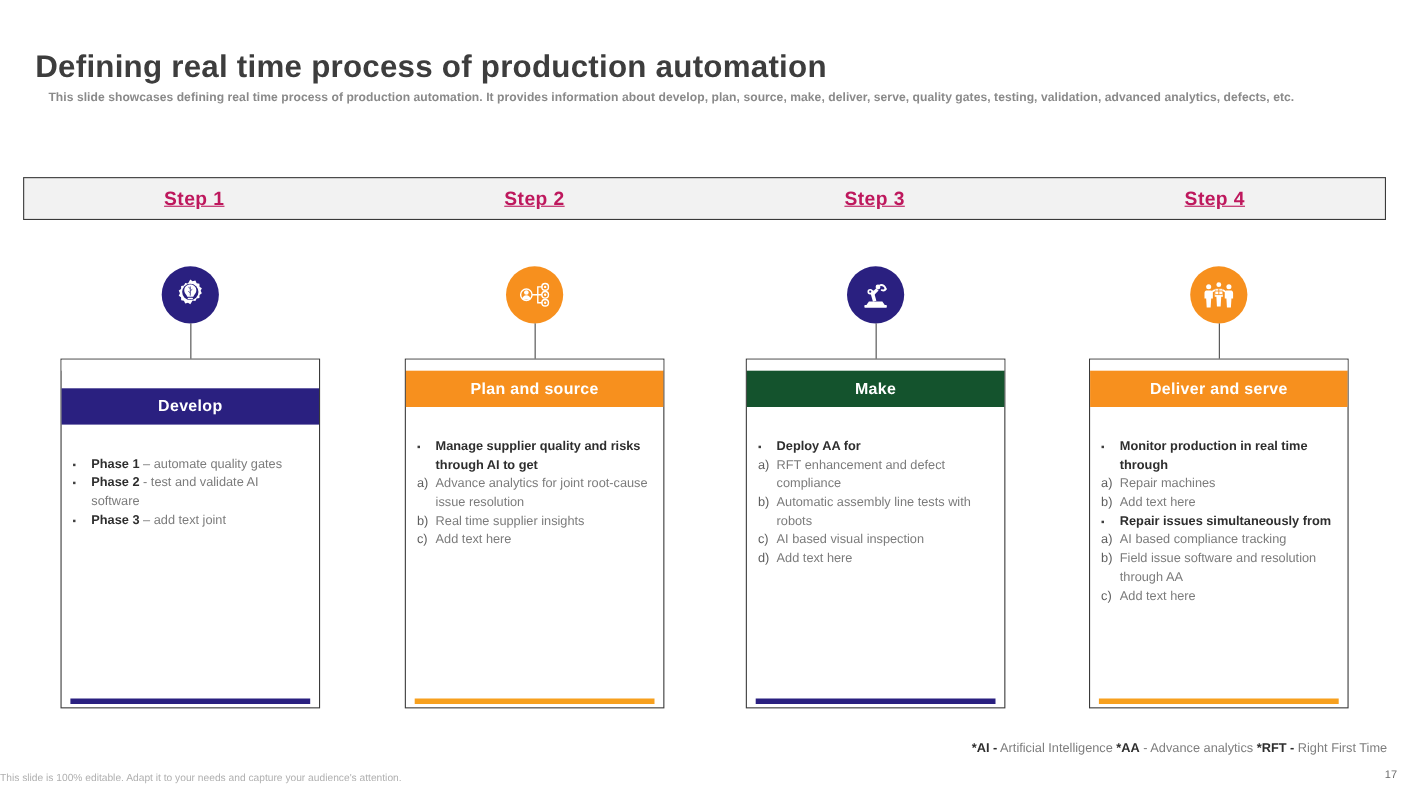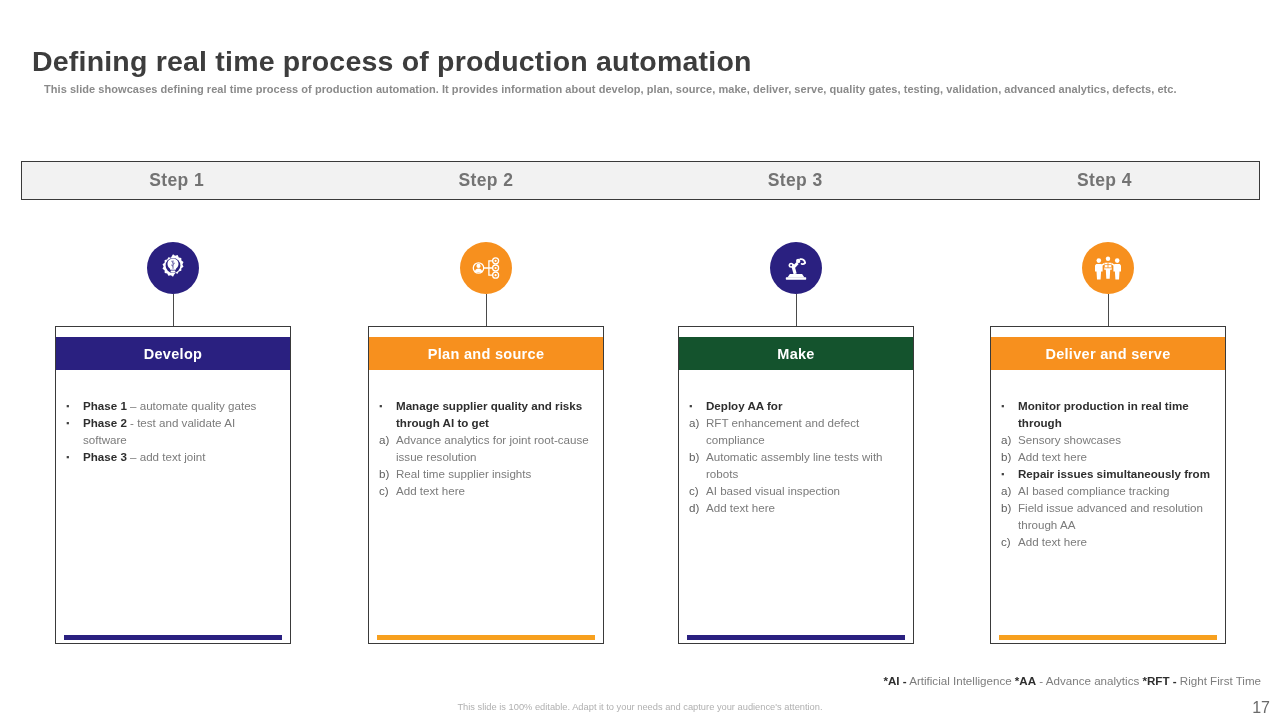--- a/index.html
+++ b/index.html
@@ -41,22 +41,23 @@
     border: 1.4px solid #3a3a3a;
     display: flex;
   }
   .step-cell {
     flex: 1 1 0;
     display: flex;
     align-items: center;
     justify-content: center;
     font-size: 17.5px;
     font-weight: 600;
-    color: #737373;
+    color: #be185d;
     letter-spacing: 0.4px;
+    text-decoration: underline;
   }
 
   
   #columns {
     position: absolute;
     left: 0; top: 200px;
     width: 1280px; height: 450px;
   }
   .column {
     position: absolute;
@@ -163,28 +164,27 @@
     position: absolute;
     right: 19px; top: 674px;
     font-size: 11.6px;
     color: #7d7d7d;
     white-space: nowrap;
   }
   #legend b { color: #2e2e2e; font-weight: 700; }
   #editable-note {
     position: absolute;
     left: 0; right: 0; top: 702px;
-    text-align: center;
     font-size: 9.3px;
     color: #b0b0b0;
   }
   #page-number {
     position: absolute;
     right: 10px; top: 699px;
-    font-size: 16px;
+    font-size: 10px;
     color: #6a6a6a;
   }
 </style>
 </head>
 <body>
 
 <h1 id="slide-title">Defining real time process of production automation</h1>
 <p id="slide-subtitle">This slide showcases defining real time process of production automation. It provides information about develop, plan, source, make, deliver, serve, quality gates, testing, validation, advanced analytics, defects, etc.</p>
 
 <div id="step-band">
@@ -206,21 +206,21 @@
       <rect x="14.6" y="19.6" width="4.8" height="1.3" rx="0.5" fill="white"></rect>
       <rect x="15.2" y="21.5" width="3.6" height="1.2" rx="0.5" fill="white"></rect>
       <g stroke="#2a2080" stroke-width="0.7" fill="none">
         <path d="M17 9.4v8.4M17 11.4l-1.7-1.3M17 13.4l1.8-1.4M17 15.2l-1.8-1.3"></path>
       </g>
     </svg>
       </div>
       <div class="connector"></div>
       <div class="card">
         <div class="card-topgap"></div>
-        <div class="card-header" style="background: rgb(42, 32, 128);">Develop</div>
+        <div class="card-header" style="background: rgb(42, 32, 128); margin-top: 16px;">Develop</div>
         <div class="card-body">
           <ul class="items">
             <li class="item sq">
               <span class="marker">▪</span>
               <span class="txt"><span class="lead">Phase 1</span><span> – automate quality gates</span></span>
             </li>
             <li class="item sq">
               <span class="marker">▪</span>
               <span class="txt"><span class="lead">Phase 2</span><span> - test and validate AI software</span></span>
             </li>
@@ -354,37 +354,37 @@
         <div class="card-topgap"></div>
         <div class="card-header" style="background: rgb(247, 144, 30);">Deliver and serve</div>
         <div class="card-body">
           <ul class="items">
             <li class="item sq bold">
               <span class="marker">▪</span>
               <span class="txt">Monitor production in real time through</span>
             </li>
             <li class="item">
               <span class="marker">a)</span>
-              <span class="txt">Sensory showcases</span>
+              <span class="txt">Repair machines</span>
             </li>
             <li class="item">
               <span class="marker">b)</span>
               <span class="txt">Add text here</span>
             </li>
             <li class="item sq bold">
               <span class="marker">▪</span>
               <span class="txt">Repair issues simultaneously  from</span>
             </li>
             <li class="item">
               <span class="marker">a)</span>
               <span class="txt">AI based compliance tracking</span>
             </li>
             <li class="item">
               <span class="marker">b)</span>
-              <span class="txt">Field issue advanced and resolution through  AA</span>
+              <span class="txt">Field issue software and resolution through  AA</span>
             </li>
             <li class="item">
               <span class="marker">c)</span>
               <span class="txt">Add text here</span>
             </li>
           </ul>
           <div class="card-bottombar" style="background: rgb(247, 160, 30);"></div>
         </div>
       </div>
     </div>

